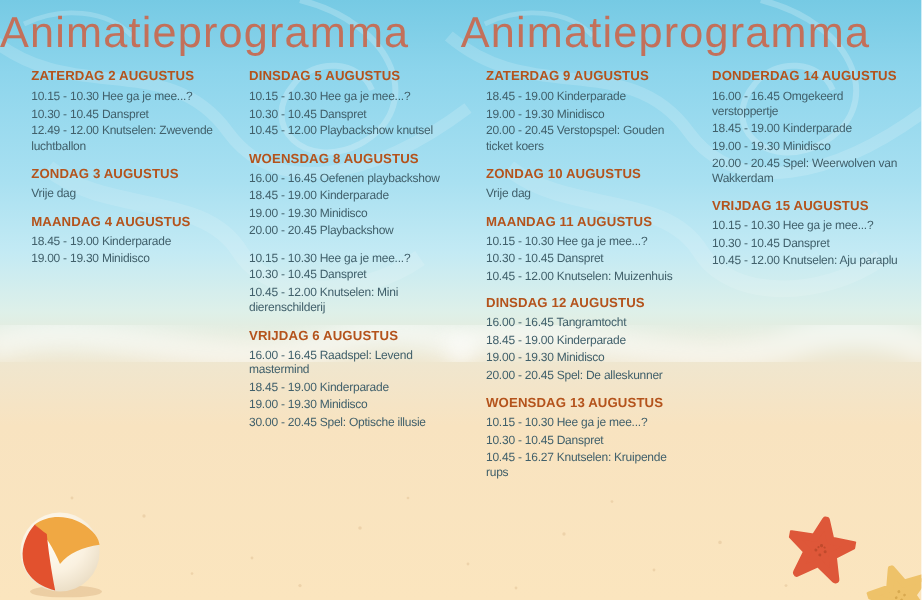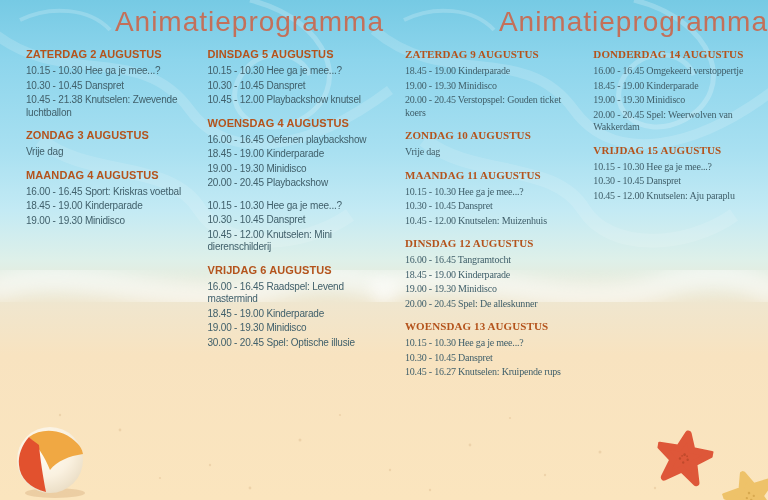--- a/index.html
+++ b/index.html
@@ -16,28 +16,28 @@
       #def0e9 52%,
       #f0e6ce 61%,
       #f8e3c0 71%,
       #fbe5be 100%);
   }
   .bg-decor{position:absolute;left:0;top:0;width:768px;height:500px;pointer-events:none;}
   .pages{position:relative;display:flex;height:100%;z-index:2;}
   .page{width:384px;box-sizing:border-box;}
   .page-title{
     margin:6px 0 0;
-    text-align:right;
-    font-size:28px;
+    text-align:left;
+    font-size:36px;
     font-weight:300;
     letter-spacing:1px;
     color:#c3705a;
   }
   .columns{display:flex;gap:17px;padding:10px 12px 0 26px;}
-  .page-right .columns{padding-left:21px;padding-right:16px;font-family:Liberation Serif, serif;}
+  .page-right .columns{padding-left:21px;padding-right:16px;}
   .column{flex:1;min-width:0;}
   .page-right .column:first-child{flex:1.08;}
   .day-section{margin-bottom:10px;}
   .day-heading{
     margin:0 0 4px;
     font-size:11px;
     font-weight:700;
     letter-spacing:0.1px;
     color:#b4531c;
     line-height:13px;
@@ -100,42 +100,41 @@
 
   <div class="pages">
     <section class="page page-left">
       <h1 class="page-title">Animatieprogramma</h1>
       <div class="columns">
           <div class="column">
             <div class="day-section">
               <h2 class="day-heading">ZATERDAG 2 AUGUSTUS</h2>
               <div class="entry">10.15 - 10.30 Hee ga je mee...?</div>
               <div class="entry">10.30 - 10.45 Danspret</div>
-              <div class="entry">10.45 - 21.38 Knutselen: Zwevende luchtballon</div>
+              <div class="entry">12.49 - 12.00 Knutselen: Zwevende luchtballon</div>
             </div>
             <div class="day-section">
               <h2 class="day-heading">ZONDAG 3 AUGUSTUS</h2>
               <div class="entry">Vrije dag</div>
             </div>
             <div class="day-section">
               <h2 class="day-heading">MAANDAG 4 AUGUSTUS</h2>
-              <div class="entry">16.00 - 16.45 Sport: Kriskras voetbal</div>
               <div class="entry">18.45 - 19.00 Kinderparade</div>
               <div class="entry">19.00 - 19.30 Minidisco</div>
             </div>
           </div>
           <div class="column">
             <div class="day-section">
               <h2 class="day-heading">DINSDAG 5 AUGUSTUS</h2>
               <div class="entry">10.15 - 10.30 Hee ga je mee...?</div>
               <div class="entry">10.30 - 10.45 Danspret</div>
               <div class="entry">10.45 - 12.00 Playbackshow knutsel</div>
             </div>
             <div class="day-section">
-              <h2 class="day-heading">WOENSDAG 4 AUGUSTUS</h2>
+              <h2 class="day-heading">WOENSDAG 8 AUGUSTUS</h2>
               <div class="entry">16.00 - 16.45 Oefenen playbackshow</div>
               <div class="entry">18.45 - 19.00 Kinderparade</div>
               <div class="entry">19.00 - 19.30 Minidisco</div>
               <div class="entry">20.00 - 20.45 Playbackshow</div>
             </div>
             <div class="day-section">
               <div class="entry">10.15 - 10.30 Hee ga je mee...?</div>
               <div class="entry">10.30 - 10.45 Danspret</div>
               <div class="entry">10.45 - 12.00 Knutselen: Mini dierenschilderij</div>
             </div>

